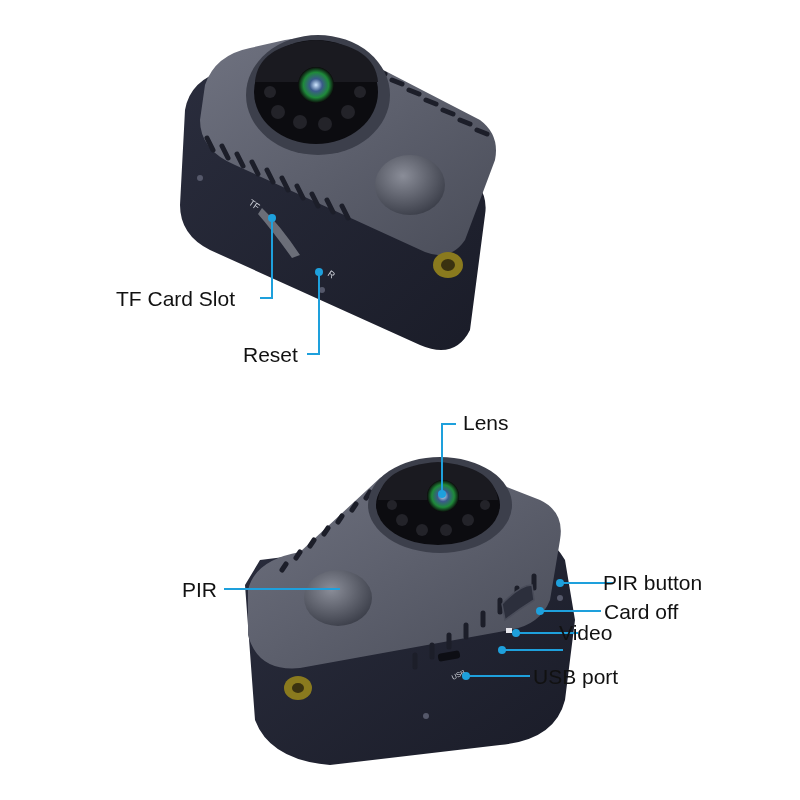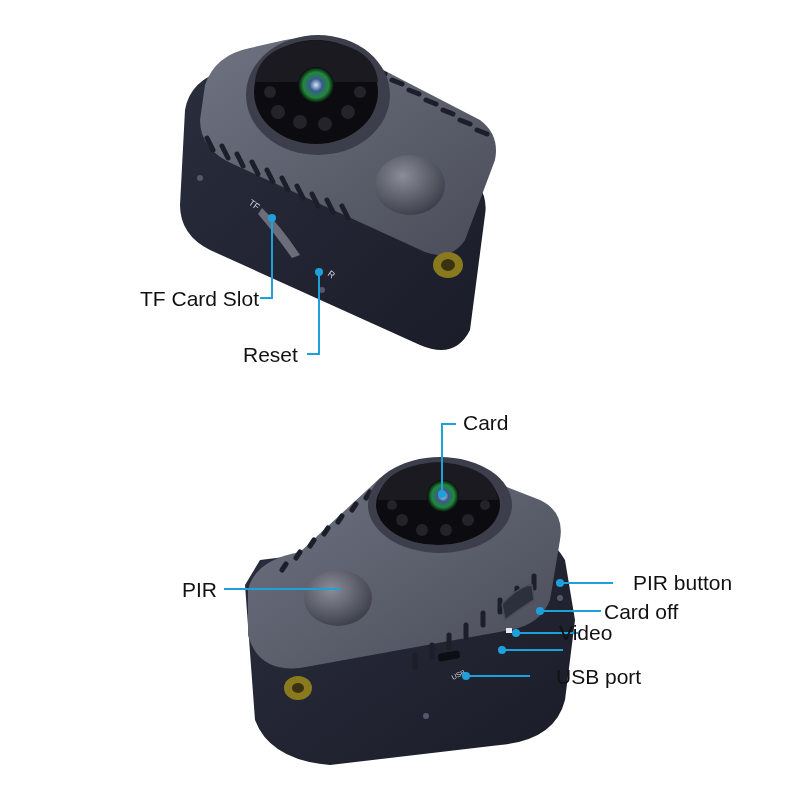--- a/index.html
+++ b/index.html
@@ -162,23 +162,23 @@
     <g fill="#1ea0dc">
       <circle cx="442" cy="494" r="4"></circle>
       <circle cx="560" cy="583" r="4"></circle>
       <circle cx="540" cy="611" r="4"></circle>
       <circle cx="516" cy="633" r="4"></circle>
       <circle cx="502" cy="650" r="4"></circle>
       <circle cx="466" cy="676" r="4"></circle>
     </g>
   </svg>
 
-  <div class="label" style="left:140px; top:288px;">TF Card Slot</div>
+  <div class="label" style="left:116px; top:288px;">TF Card Slot</div>
   <div class="label" style="left:243px; top:344px;">Reset</div>
 
-  <div class="label" style="left:463px; top:412px;">Card</div>
+  <div class="label" style="left:463px; top:412px;">Lens</div>
   <div class="label" style="left:182px; top:579px;">PIR</div>
-  <div class="label" style="left:633px; top:572px;">PIR button</div>
+  <div class="label" style="left:603px; top:572px;">PIR button</div>
   <div class="label" style="left:604px; top:601px;">Card off</div>
   <div class="label" style="left:559px; top:622px;">Video</div>
-  <div class="label" style="left:533px; top:666px;margin-left:23px;">USB port</div>
+  <div class="label" style="left:533px; top:666px;">USB port</div>
 
 </div>
 
 </body></html>

